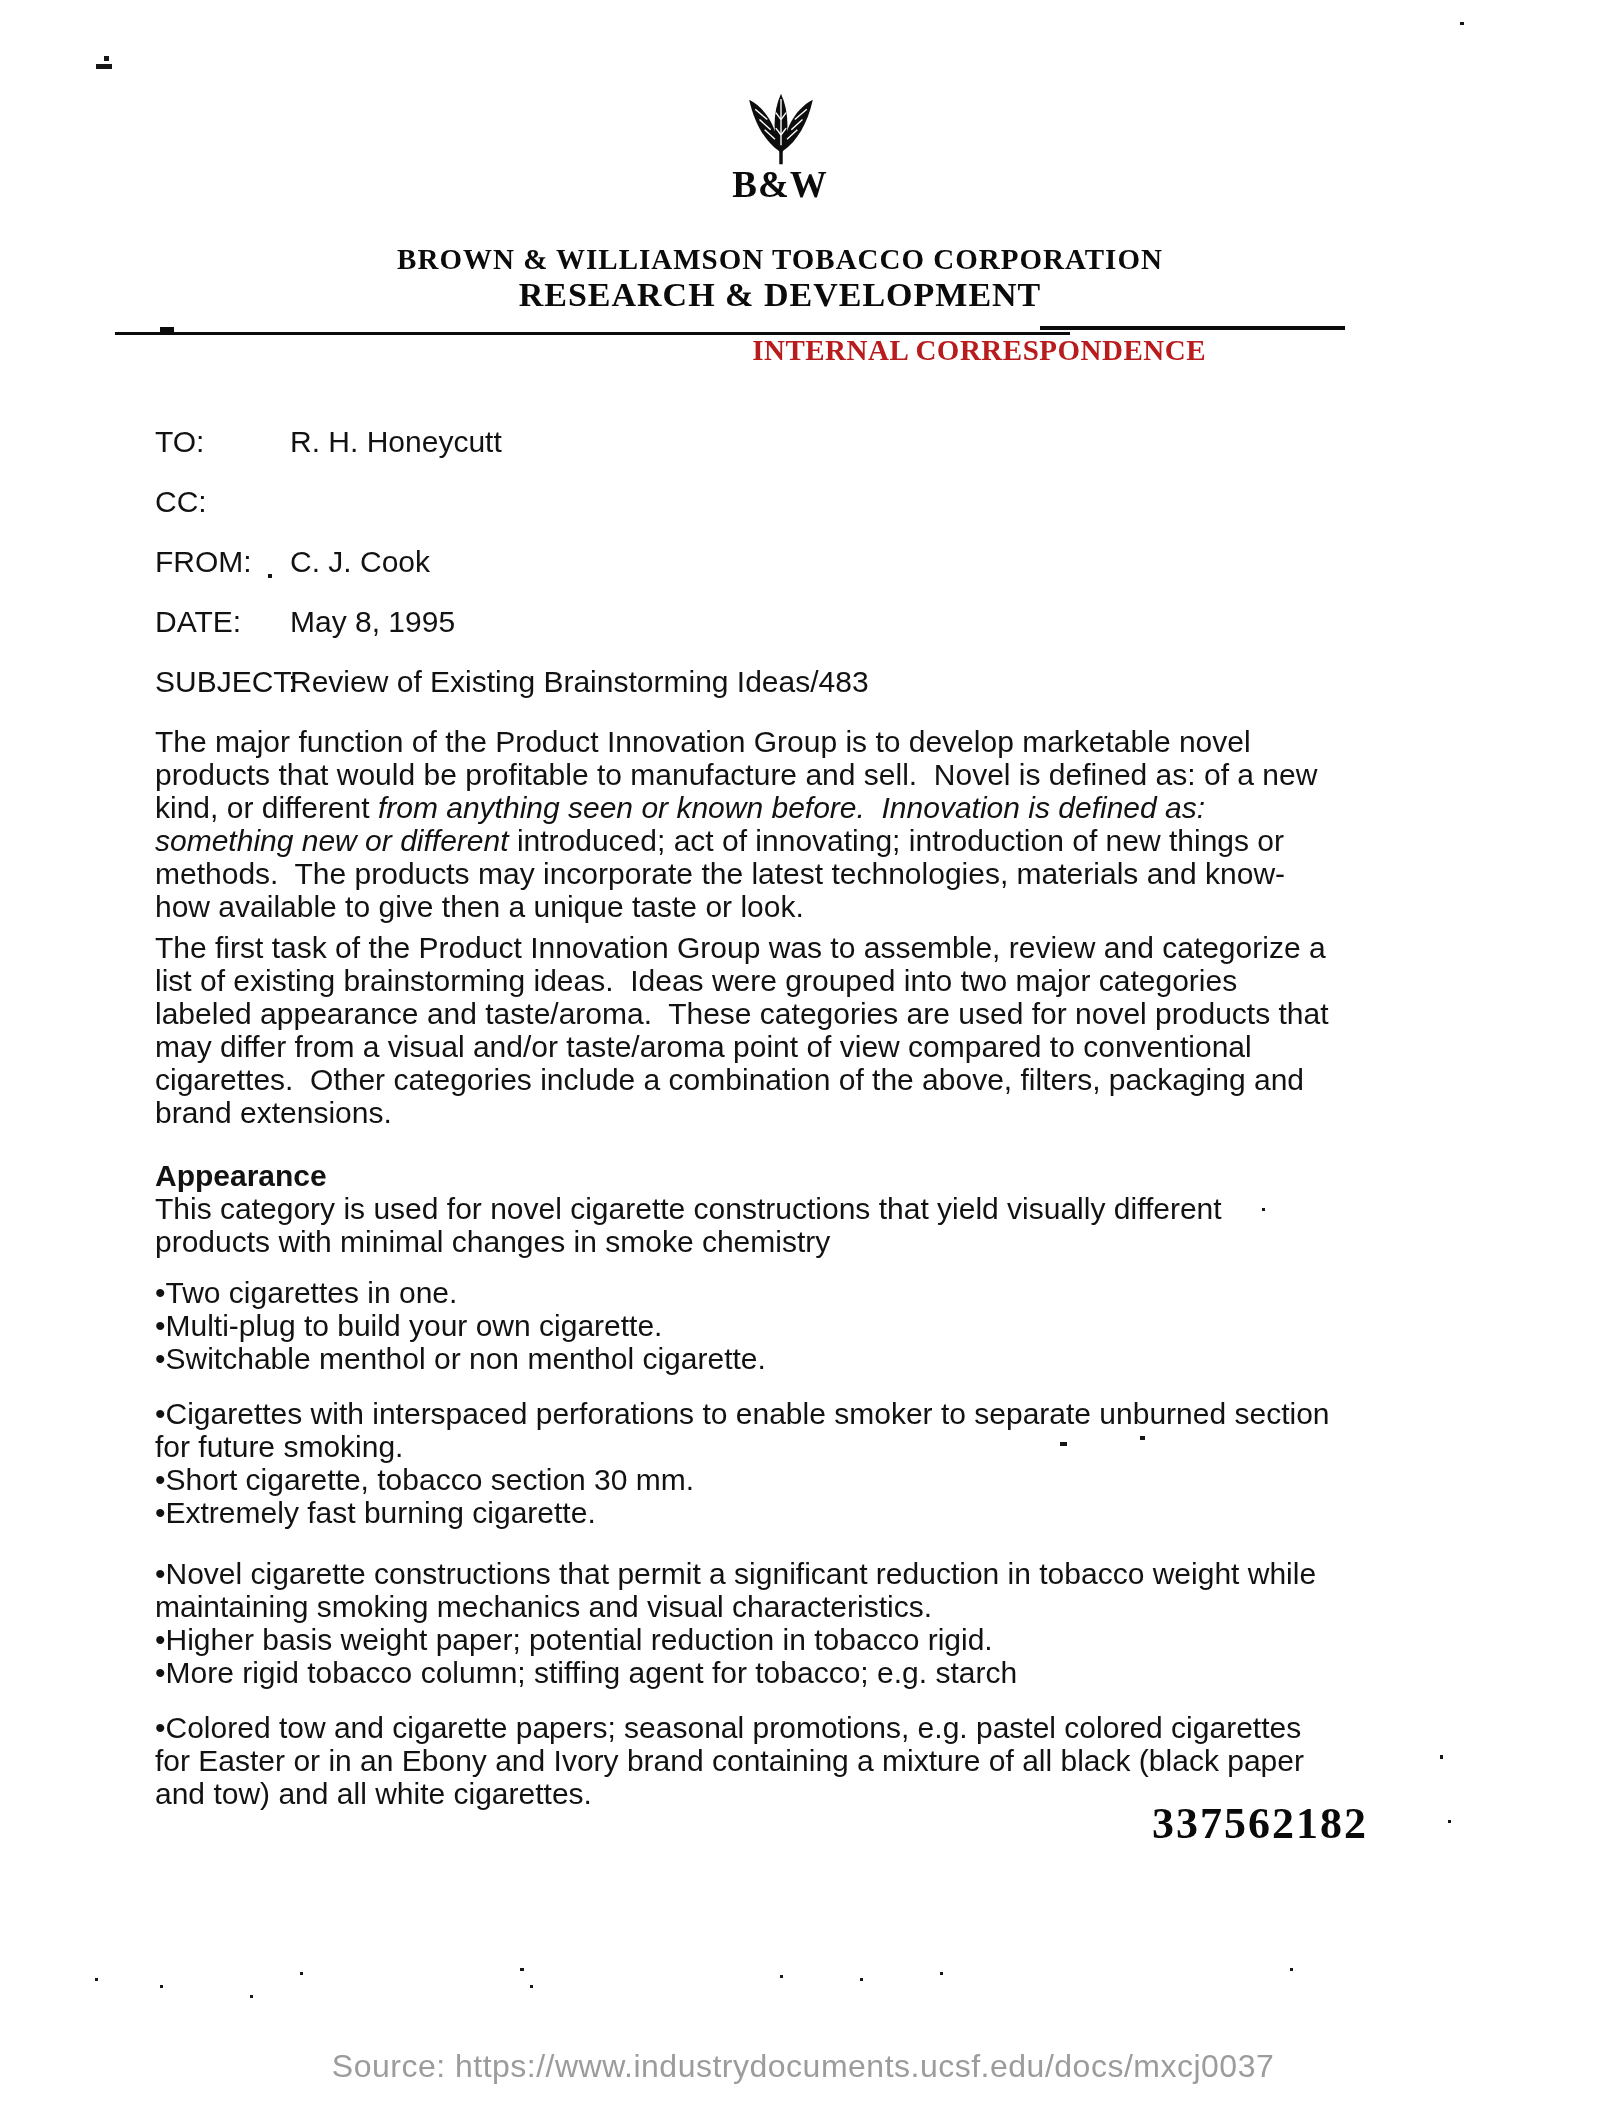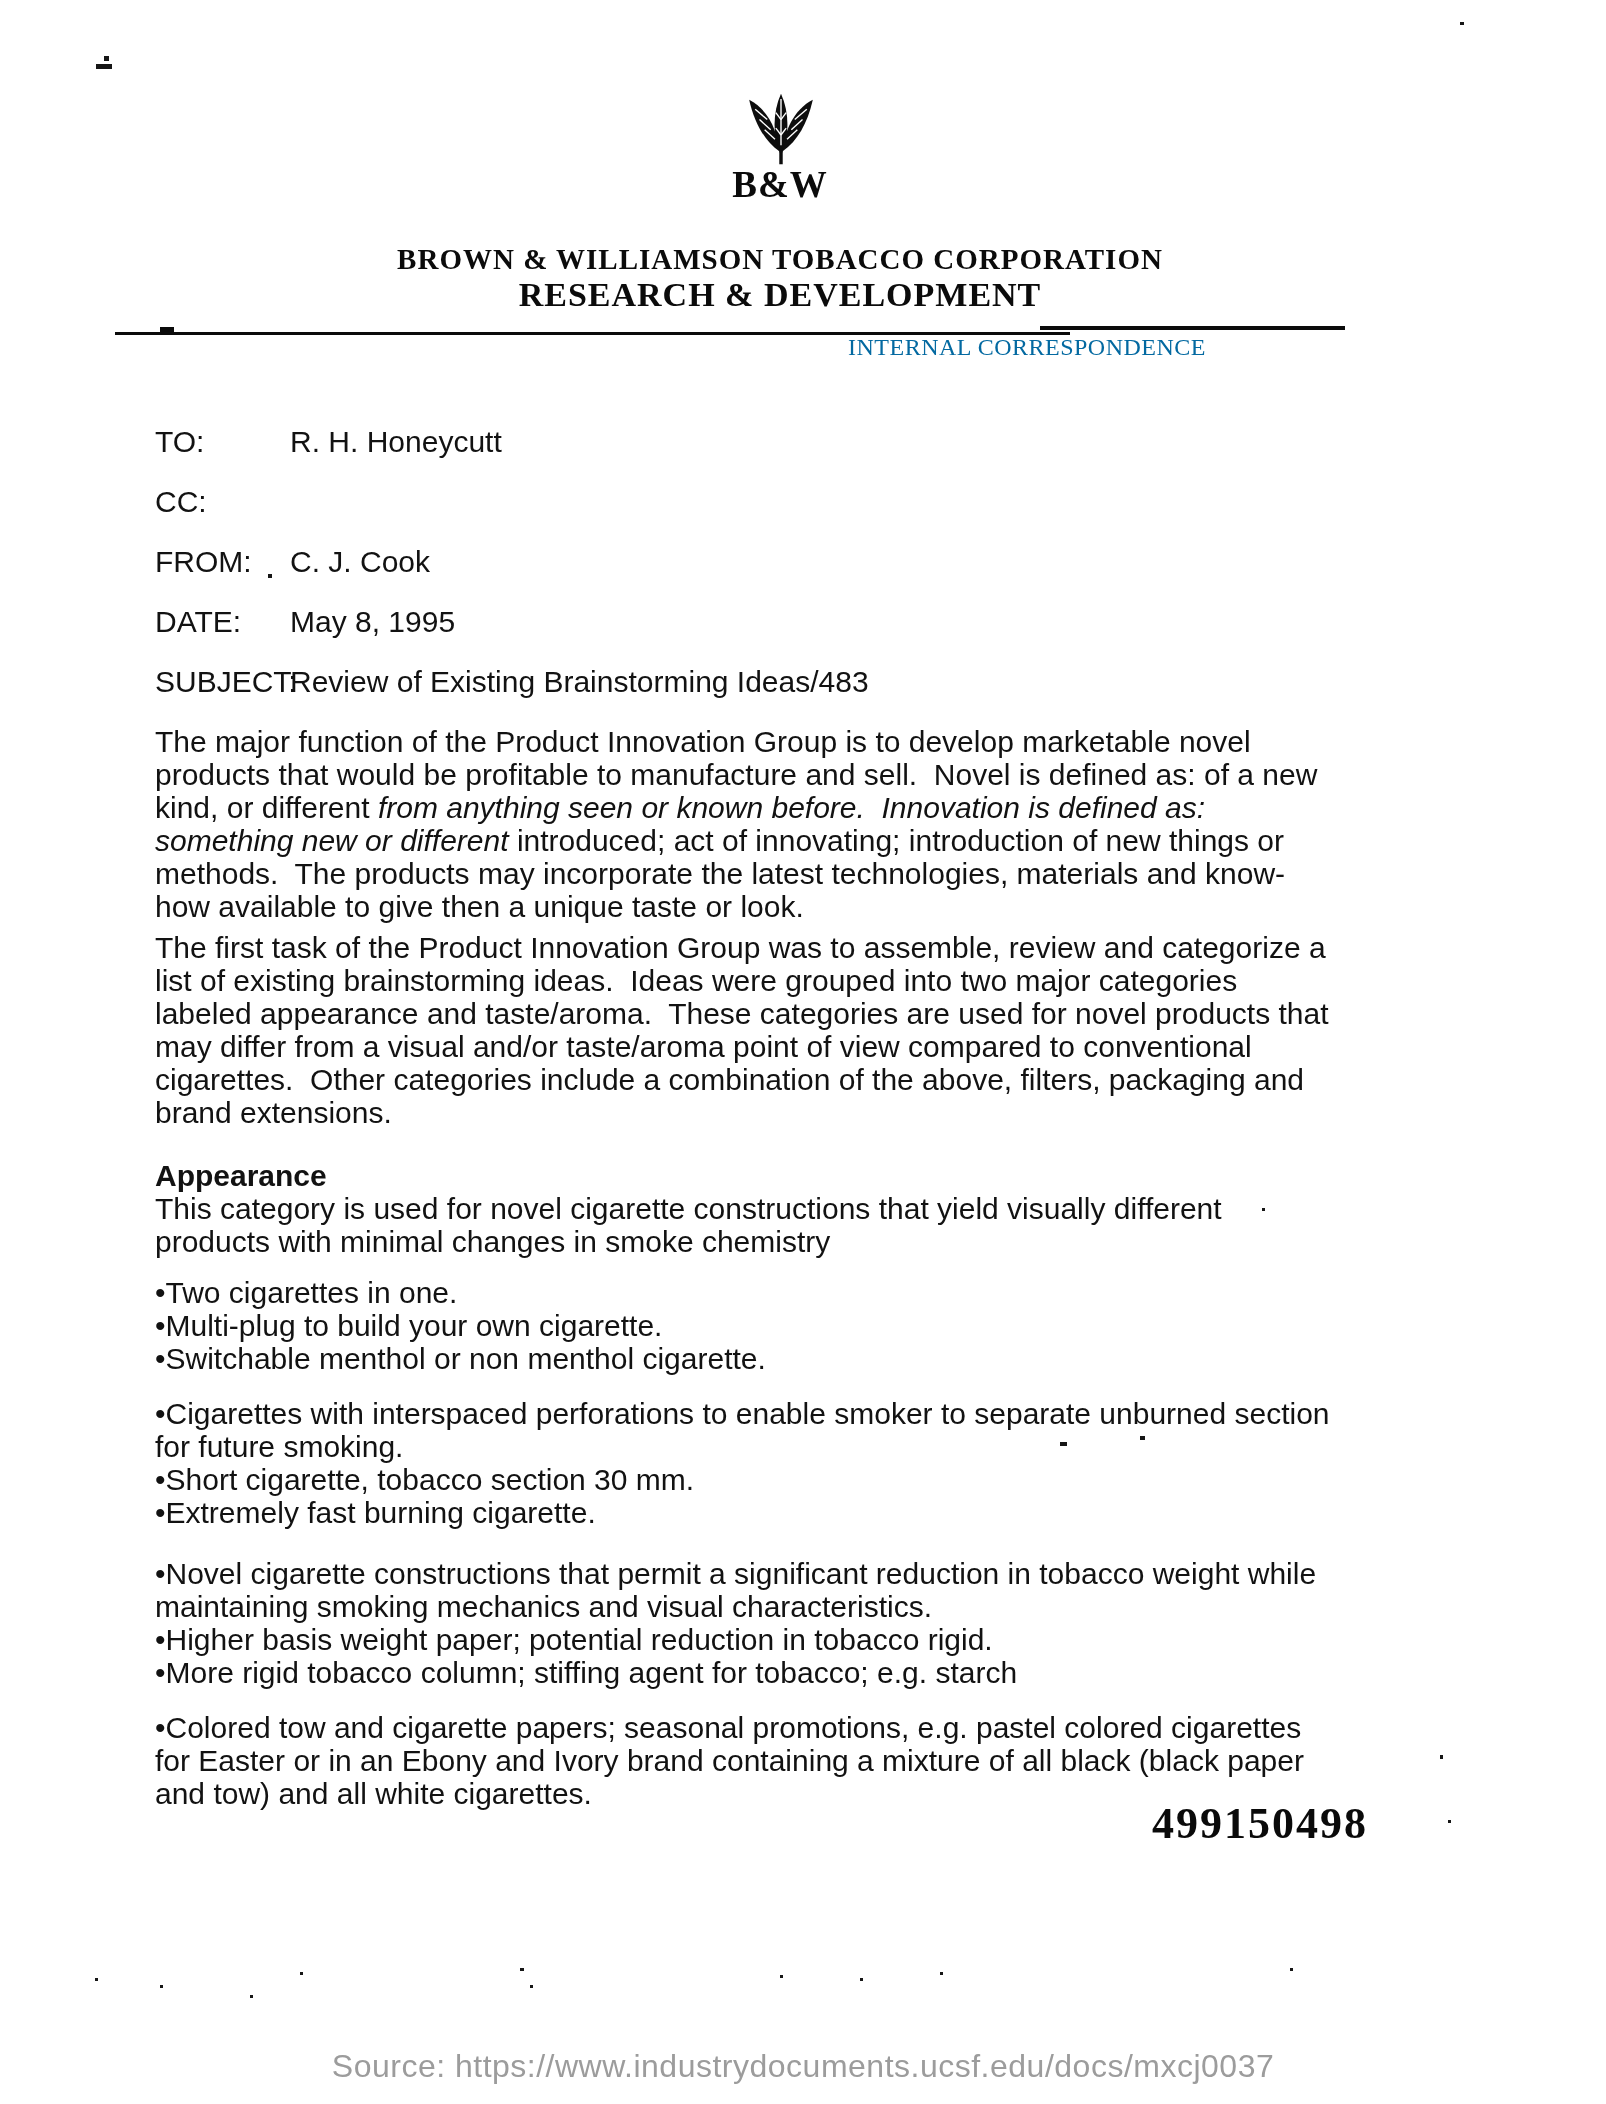--- a/index.html
+++ b/index.html
@@ -23,21 +23,21 @@
   .division{
     position:absolute;left:0;top:276px;width:1560px;text-align:center;
     font-family:"Liberation Serif", serif;font-weight:bold;font-size:34px;color:#0b0b0b;
     letter-spacing:1px;
   }
   .rule-a{position:absolute;left:115px;top:332px;width:955px;height:3px;background:#0b0b0b;}
   .rule-b{position:absolute;left:1040px;top:326px;width:305px;height:4px;background:#0b0b0b;}
   .rule-blob{position:absolute;left:160px;top:327px;width:14px;height:6px;background:#0b0b0b;}
   .internal{
     position:absolute;top:334px;right:261px;
-    font-family:"Liberation Serif", serif;font-weight:normal;font-size:24px;color:#0369a1;
+    font-family:"Liberation Serif", serif;font-weight:bold;font-size:29px;color:#b91c1c;
     letter-spacing:0.5px;
   }
   
   .content{position:absolute;left:155px;top:425px;width:1185px;font-size:30px;line-height:33px;}
   .memo-row{display:flex;margin-bottom:27px;}
   .memo-label{width:135px;flex:0 0 135px;}
   .memo-value{flex:1;}
   .para{white-space:pre-wrap;margin:0;}
   .p1{margin-top:22px;}
   .p2{margin-top:8px;}
@@ -145,21 +145,21 @@
       <div class="bullet"><span class="bchar">•</span><span>Higher basis weight paper; potential reduction in tobacco rigid.</span></div>
       <div class="bullet"><span class="bchar">•</span><span>More rigid tobacco column; stiffing agent for tobacco; e.g. starch</span></div>
     </div>
 
     <div class="bullets bgroup4">
       <div class="bullet"><span class="bchar">•</span><span>Colored tow and cigarette papers; seasonal promotions, e.g. pastel colored cigarettes for Easter or in an Ebony and Ivory brand containing a mixture of all black (black paper and tow) and all white cigarettes.</span></div>
     </div>
 
   </div>
 
-  <div class="bates">499150498</div>
+  <div class="bates">337562182</div>
   <div class="footer">Source: https://www.industrydocuments.ucsf.edu/docs/mxcj0037</div>
 
 <div class="spk" style="left: 96px; top: 64px; width: 16px; height: 5px;"></div>
     <div class="spk" style="left: 104px; top: 56px; width: 5px; height: 5px;"></div>
     <div class="spk" style="left: 268px; top: 574px; width: 4px; height: 4px;"></div>
     <div class="spk" style="left: 1262px; top: 1208px; width: 3px; height: 3px;"></div>
     <div class="spk" style="left: 1060px; top: 1442px; width: 7px; height: 4px;"></div>
     <div class="spk" style="left: 1140px; top: 1436px; width: 5px; height: 4px;"></div>
     <div class="spk" style="left: 1505px; top: 20px; width: 4px; height: 3px;"></div>
     <div class="spk" style="left: 1460px; top: 22px; width: 4px; height: 3px;"></div>

